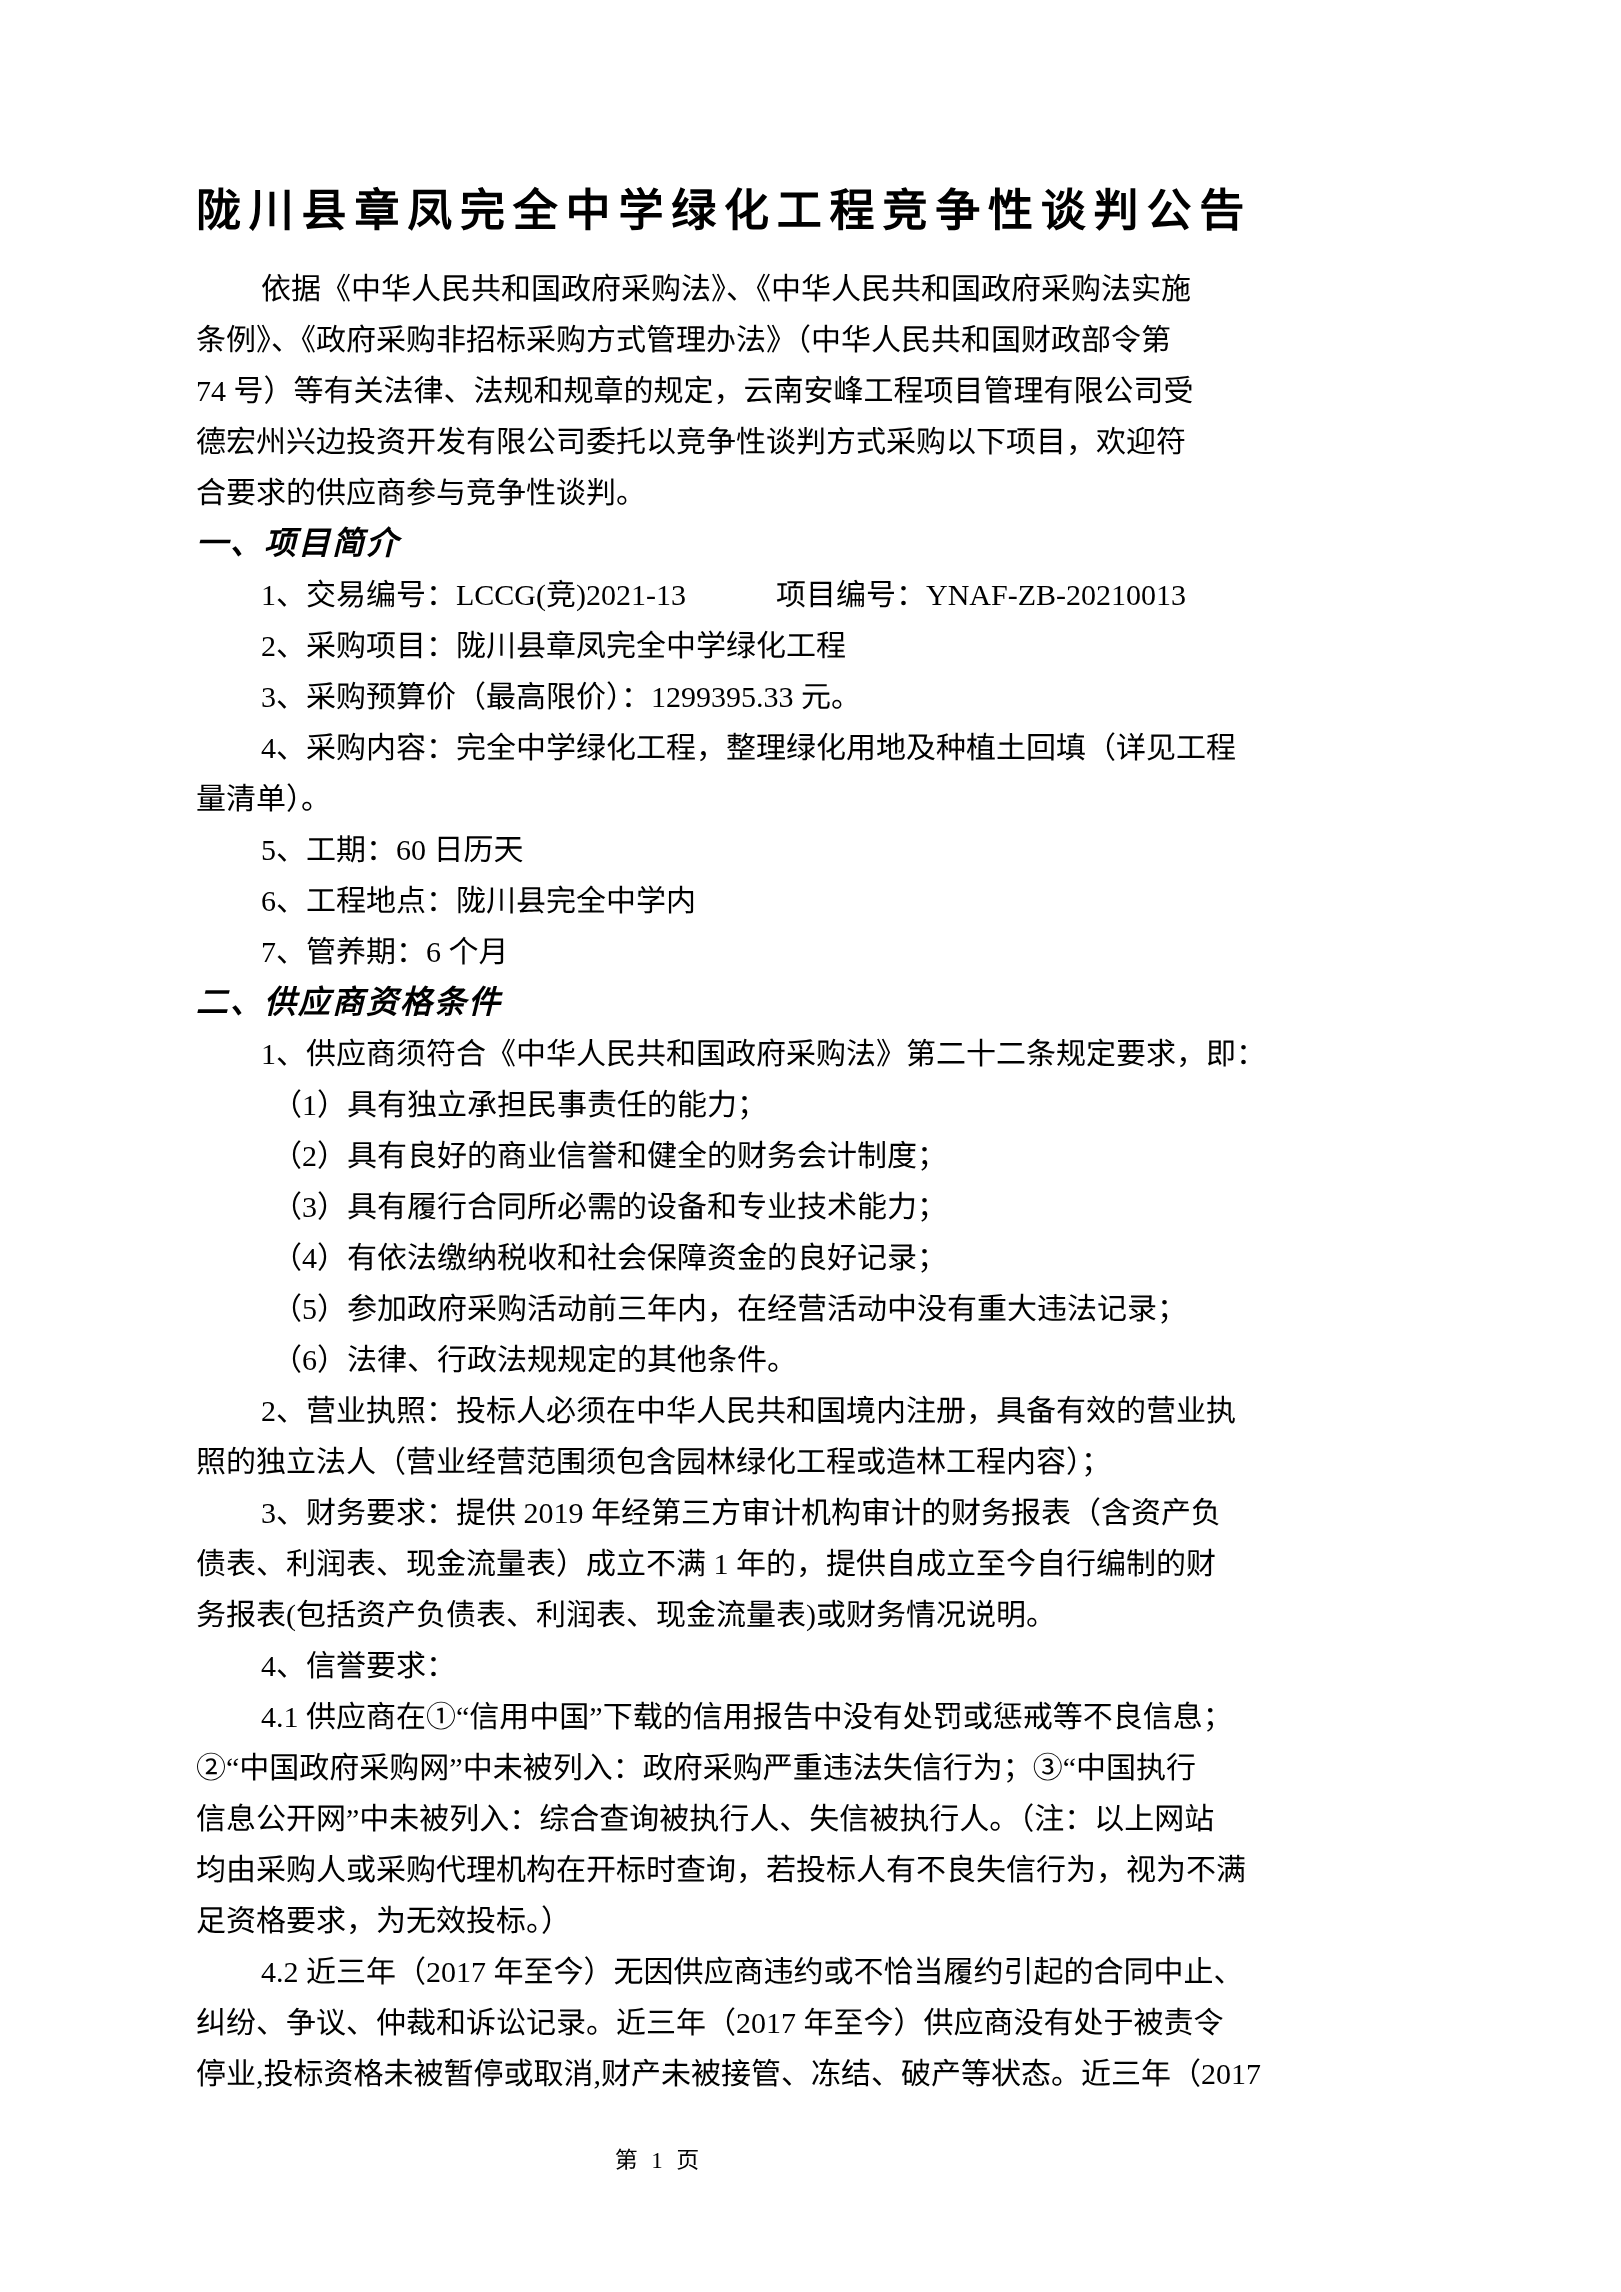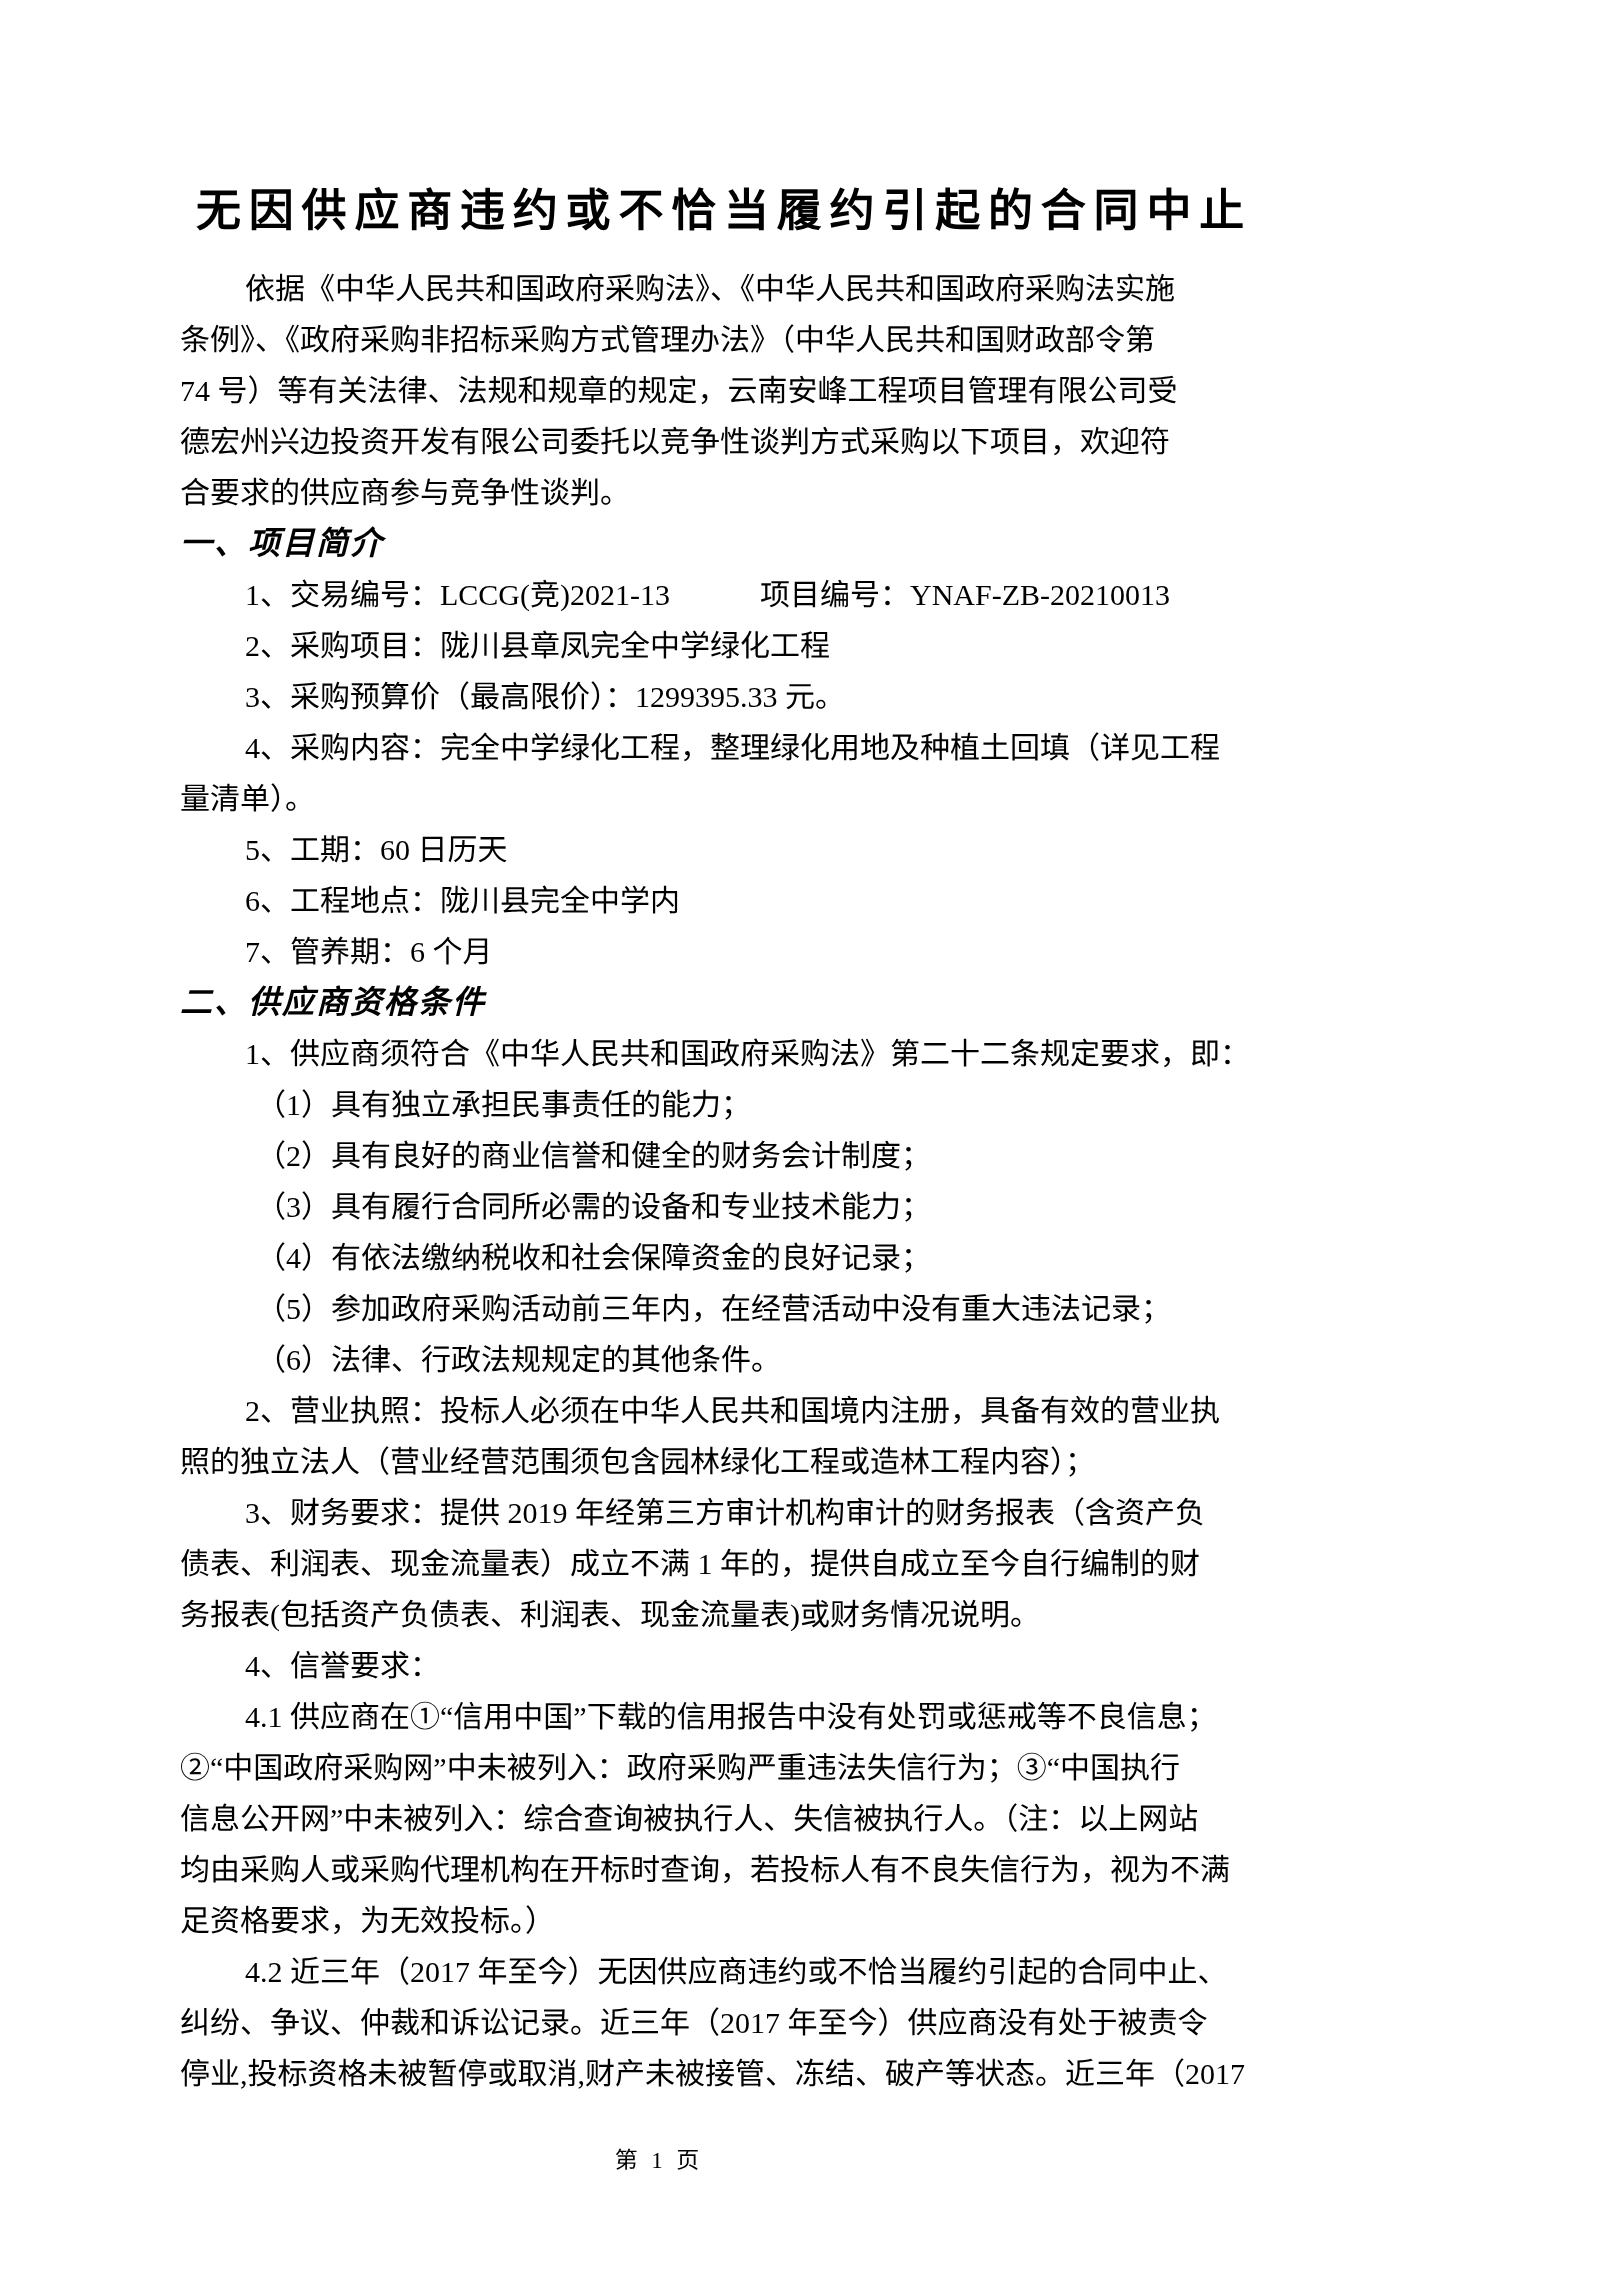--- a/index.html
+++ b/index.html
@@ -24,21 +24,21 @@
     white-space: nowrap;
     font-family: "Liberation Sans", "DejaVu Sans", sans-serif;
     font-weight: 700;
     font-size: 45px;
     letter-spacing: 7.8px;
     color: #000000;
   }
   .doc-body {
     position: absolute;
     top: 263px;
-    left: 180px;
+    left: 196px;
     width: 1274px;
     font-size: 30px;
     line-height: 51px;
     white-space: pre;
   }
   .doc-body .line {
     height: 51px;
   }
   .doc-body .ind1 { padding-left: 65px; }
   .doc-body .ind2 { padding-left: 76px; }
@@ -61,19 +61,19 @@
     text-align: center;
     font-size: 23px;
     letter-spacing: 3.9px;
     color: #000000;
   }
 </style>
 </head>
 <body>
 
 <div class="page">
-  <h1 class="doc-title">无因供应商违约或不恰当履约引起的合同中止</h1>
+  <h1 class="doc-title">陇川县章凤完全中学绿化工程竞争性谈判公告</h1>
 
   <div class="doc-body"><div class="line ind1">依据《中华人民共和国政府采购法》、《中华人民共和国政府采购法实施</div><div class="line">条例》、《政府采购非招标采购方式管理办法》（中华人民共和国财政部令第</div><div class="line">74 号）等有关法律、法规和规章的规定，云南安峰工程项目管理有限公司受</div><div class="line"><span class="uline">德宏州兴边投资开发有限公司</span>委托以竞争性谈判方式采购以下项目，欢迎符</div><div class="line">合要求的供应商参与竞争性谈判。</div><div class="line heading">一、项目简介</div><div class="line ind1">1、交易编号：LCCG(竞)2021-13　　　项目编号：YNAF-ZB-20210013</div><div class="line ind1">2、采购项目：陇川县章凤完全中学绿化工程</div><div class="line ind1">3、采购预算价（最高限价）：1299395.33 元。</div><div class="line ind1">4、采购内容：完全中学绿化工程，整理绿化用地及种植土回填（详见工程</div><div class="line">量清单）。</div><div class="line ind1">5、工期：60 日历天</div><div class="line ind1">6、工程地点：陇川县完全中学内</div><div class="line ind1">7、管养期：6 个月</div><div class="line heading">二、供应商资格条件</div><div class="line ind1">1、供应商须符合《中华人民共和国政府采购法》第二十二条规定要求，即：</div><div class="line ind2">（1）具有独立承担民事责任的能力；</div><div class="line ind2">（2）具有良好的商业信誉和健全的财务会计制度；</div><div class="line ind2">（3）具有履行合同所必需的设备和专业技术能力；</div><div class="line ind2">（4）有依法缴纳税收和社会保障资金的良好记录；</div><div class="line ind2">（5）参加政府采购活动前三年内，在经营活动中没有重大违法记录；</div><div class="line ind2">（6）法律、行政法规规定的其他条件。</div><div class="line ind1">2、营业执照：投标人必须在中华人民共和国境内注册，具备有效的营业执</div><div class="line">照的独立法人（营业经营范围须包含园林绿化工程或造林工程内容）；</div><div class="line ind1">3、财务要求：提供 2019 年经第三方审计机构审计的财务报表（含资产负</div><div class="line">债表、利润表、现金流量表）成立不满 1 年的，提供自成立至今自行编制的财</div><div class="line">务报表(包括资产负债表、利润表、现金流量表)或财务情况说明。</div><div class="line ind1">4、信誉要求：</div><div class="line ind1">4.1 供应商在①“信用中国”下载的信用报告中没有处罚或惩戒等不良信息；</div><div class="line">②“中国政府采购网”中未被列入：政府采购严重违法失信行为；③“中国执行</div><div class="line">信息公开网”中未被列入：综合查询被执行人、失信被执行人。（注：以上网站</div><div class="line">均由采购人或采购代理机构在开标时查询，若投标人有不良失信行为，视为不满</div><div class="line">足资格要求，为无效投标。）</div><div class="line ind1">4.2 近三年（2017 年至今）无因供应商违约或不恰当履约引起的合同中止、</div><div class="line">纠纷、争议、仲裁和诉讼记录。近三年（2017 年至今）供应商没有处于被责令</div><div class="line">停业,投标资格未被暂停或取消,财产未被接管、冻结、破产等状态。近三年（2017</div></div>
 
   <div class="page-footer">第 1 页</div>
 </div>
 
 
 </body></html>

